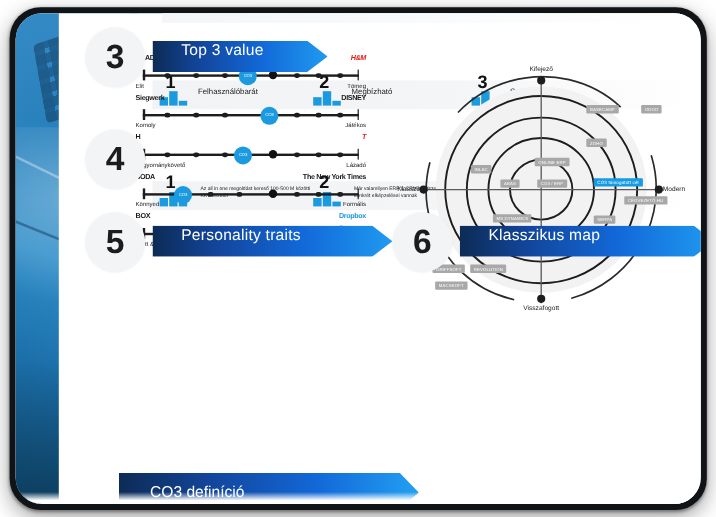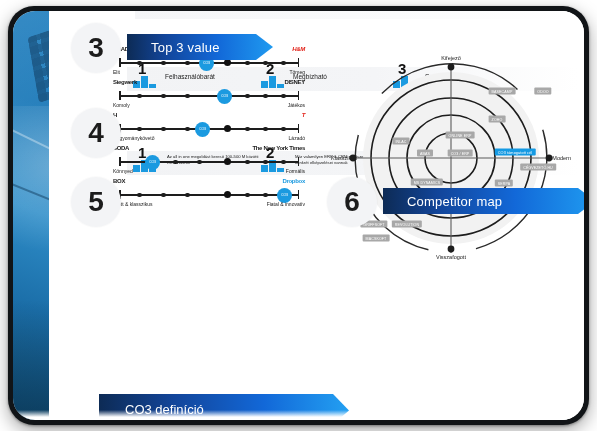--- a/index.html
+++ b/index.html
@@ -74,21 +74,21 @@
     display:flex; align-items:center; justify-content:center;
     font-size:28px; font-weight:bold; color:#1c1c1c;
     z-index:6;
     box-shadow:0 0 0 1px rgba(0,0,0,.02);
   }
 
   
   .banner {
     position:absolute; height:26px;
     background:linear-gradient(90deg,#0d2b55 0%, #12459a 26%, #1268d8 62%, #1f9af0 100%);
-    display:flex; align-items:center;
+    display:flex; 
     z-index:5;
     clip-path: polygon(0 0, calc(100% - 17px) 0, 100% 50%, calc(100% - 17px) 100%, 0 100%);
   }
   .banner span {
     color:#ffffff; font-size:13px; padding-left:24px; letter-spacing:.2px;
     white-space:nowrap;
   }
 
   
   .rankband {
@@ -266,20 +266,23 @@
         <span class="num">3</span>
         <span class="mini">
             <i class="b1"></i>
             <i class="b2"></i>
             <i class="b3"></i>
           </span>
         <span class="lbl">Digitális, termékfejlesztési igazgatói és KKV üzletág döntésképes középvezetője</span>
       </div>
 
       <div class="badge" style="left:22px; top:166px;">5</div>
+      <div class="banner" style="left:78px; top:177px; width:200px;">
+        <span>Personality traits</span>
+      </div>
 
       <div id="traits">
 
         <div class="trait" style="top:0px;">
           <span class="logoL">PRADA</span>
           <span class="logoR red">H&amp;M</span>
           <span class="line"></span>
           <span class="cap l"></span>
           <span class="cap r"></span>
           <span class="dot" style="left:26px;"></span>
@@ -359,21 +362,21 @@
           <span class="dot" style="left:134px;"></span>
           <span class="dot" style="left:152px;"></span>
           <span class="marker" style="left:166px;">CO3</span>
           <span class="endL">Érett &amp; klasszikus</span>
           <span class="endR">Fiatal &amp; innovatív</span>
         </div>
       </div>
 
       <div class="badge" style="left:278px; top:166px;">6</div>
       <div class="banner" style="left:334px; top:177px; width:212px;">
-        <span>Competitor map</span>
+        <span>Klasszikus map</span>
       </div>
 
       <div id="radar">
         <span class="axisTop">Kifejező</span>
         <span class="axisBot">Visszafogott</span>
         <span class="axisL">Klasszikus</span>
         <span class="axisR">Modern</span>
 
         <svg width="204" height="190" viewBox="0 0 204 190">
           <ellipse cx="102" cy="95" rx="88" ry="86" fill="#f2f2f2" stroke="none"></ellipse>

